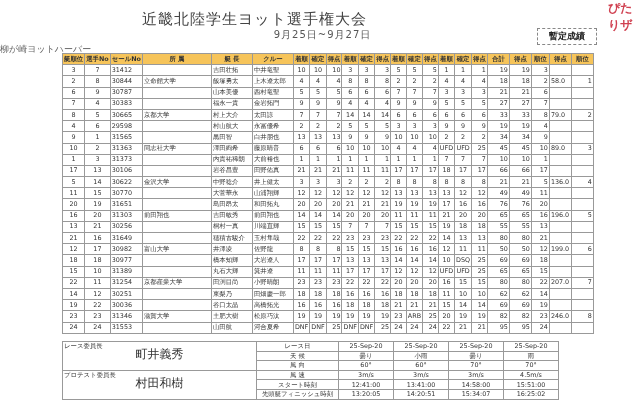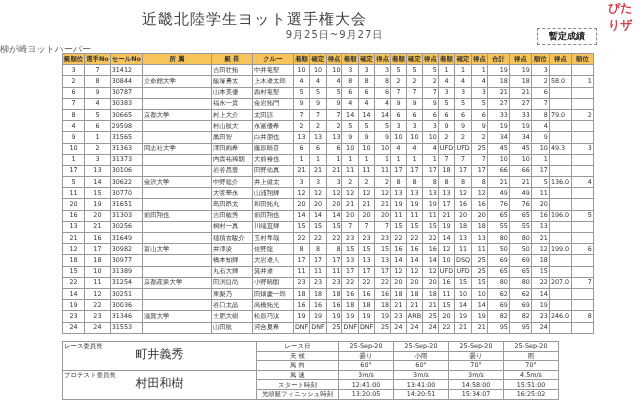--- a/index.html
+++ b/index.html
@@ -1,18 +1,18 @@
 <!DOCTYPE html>
 <html><head>
 <meta charset="utf-8">
 <style>
   html, body { margin:0; padding:0; background:#ffffff; }
   body { width:640px; height:400px; overflow:hidden; position:relative; font-family:"DejaVu Sans", sans-serif; color:#333; }
   .title { position:absolute; left:0; width:509px; top:10px; text-align:center; font-size:15px; color:#444; letter-spacing:1px; }
-  .dates { position:absolute; left:16px; width:613px; top:28px; text-align:center; font-size:10px; color:#555; letter-spacing:1px;padding-left:12px; }
+  .dates { position:absolute; left:4px; width:613px; top:28px; text-align:center; font-size:10px; color:#555; letter-spacing:1px;padding-left:12px; }
   .venue { position:absolute; left:0; width:640px; top:43px; text-align:left; font-size:9px; color:#666; }
   .provisional { position:absolute; left:537px; top:28px; width:58px; height:15px; border:1px dashed #888; font-size:9px; font-weight:bold; text-align:center; line-height:15px; color:#222; }
   .logo { position:absolute; left:590px; top:0px; font-size:12px; font-weight:bold; color:#d04050;margin-left:18px; }
   table.res { position:absolute; left:62px; top:53px; border-collapse:collapse; font-size:6.4px; table-layout:fixed; }
   table.res td { border:1px solid #999; height:10.2px; padding:0 1px; line-height:9px; white-space:nowrap; overflow:hidden; }
   table.res .hd { background:#f6c45a; font-weight:bold; text-align:center; color:#333; }
   table.res .cls { background:#fff; font-weight:bold; font-size:8px; text-align:center; }
   .c { text-align:center; }
   .r { text-align:right; }
   .l { text-align:left; }
@@ -275,21 +275,21 @@
         <td class="r">10</td>
         <td class="c thick-l">4</td>
         <td class="c">4</td>
         <td class="r">4</td>
         <td class="c thick-l">UFD</td>
         <td class="c">UFD</td>
         <td class="r">25</td>
         <td class="r thick-l">45</td>
         <td class="r">45</td>
         <td class="r">10</td>
-        <td class="l">49.3</td>
+        <td class="l">89.0</td>
         <td class="r">3</td>
       </tr>
       <tr>
         <td class="c">1</td>
         <td class="c">3</td>
         <td class="l">31373</td>
         <td class="l"></td>
         <td class="l">内貴祐稀朗</td>
         <td class="l">大前裕也</td>
         <td class="c thick-l">1</td>

